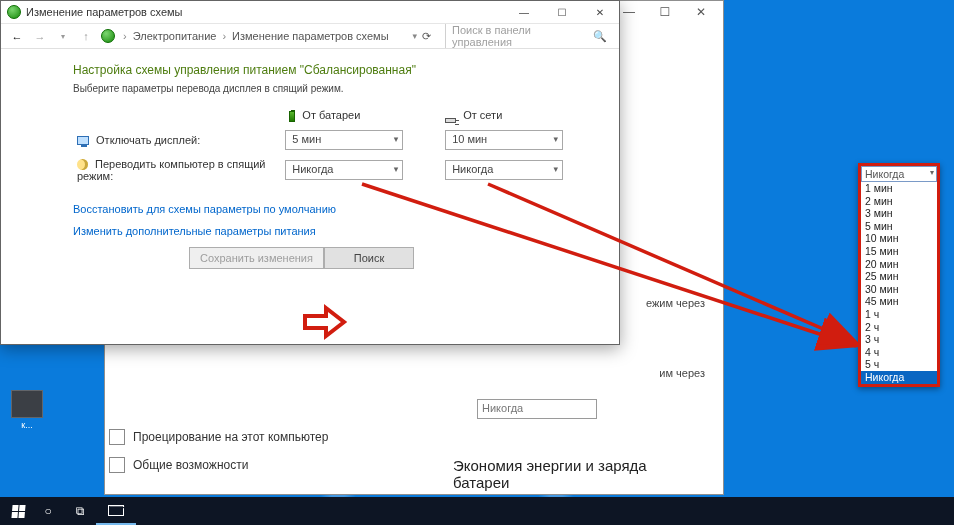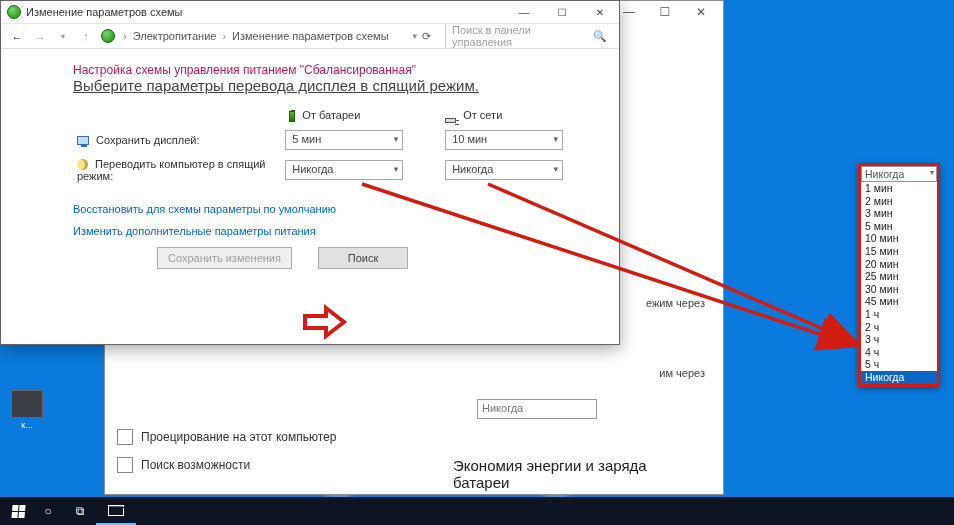--- a/index.html
+++ b/index.html
@@ -10,21 +10,21 @@
   radial-gradient(circle at 50% 55%, rgba(255,255,255,.15) 0 2px, transparent 3px),
   #0a7bdc; }
 .desktop-bg::before, .desktop-bg::after { content:""; position:absolute; inset:0; background:
   linear-gradient(115deg, transparent 46%, rgba(255,255,255,.25) 47% 48%, transparent 49%),
   linear-gradient(65deg,  transparent 46%, rgba(255,255,255,.25) 47% 48%, transparent 49%); opacity:.5; }
 
 
 .bg-window { position:absolute; left:104px; top:0; width:620px; height:495px; background:#fff; border:1px solid #8f8f8f; }
 .bg-window .titlebar2 { height:22px; display:flex; justify-content:flex-end; align-items:center; padding-right:4px; color:#555; font-size:12px; }
 .bg-window .titlebar2 span { width:36px; text-align:center; }
-.bg-row { display:flex; align-items:center; padding:4px 12px; font-size:12px; color:#333; gap:8px; }
+.bg-row { display:flex; align-items:center; padding:4px 4px; font-size:12px; color:#333; gap:8px; }
 .bg-row .ico { width:16px; height:16px; border:1px solid #888; display:inline-block; background:#fff; }
 .bg-section-title { font-size:15px; color:#222; padding:6px 20px 2px 48px; }
 .bg-select { position:absolute; left:372px; width:120px; height:20px; border:1px solid #9a9a9a; font-size:11px; padding:2px 4px; background:#fff; color:#777;}
 
 
 .cp-window { position:absolute; left:0; top:0; width:620px; height:345px; background:#fff; border:1px solid #646464; box-shadow:0 4px 16px rgba(0,0,0,.35); }
 .titlebar { height:22px; display:flex; align-items:center; padding-left:6px; font-size:11px; color:#333; }
 .titlebar .ti-icon { width:14px; height:14px; margin-right:5px; border-radius:50%; background:radial-gradient(circle at 35% 30%, #7bd66f, #188a0c); border:1px solid #0a6d00; }
 .titlebar .spacer { flex:1; }
 .titlebar .win-btn { width:38px; height:22px; display:flex; align-items:center; justify-content:center; font-size:10px; color:#444; }
@@ -34,22 +34,22 @@
 .toolbar .nav-arrow.enabled { color:#000; }
 .toolbar .addr-icon { width:14px; height:14px; border-radius:50%; background:radial-gradient(circle at 35% 30%, #7bd66f, #188a0c); border:1px solid #0a6d00; margin:0 2px; }
 .toolbar .crumb { color:#555; }
 .toolbar .sep { color:#888; margin:0 3px; }
 .toolbar .addr-dd { color:#888; margin-left:auto; font-size:9px; }
 .toolbar .refresh { width:18px; color:#555; margin:0 2px; }
 .toolbar .search { border-left:1px solid #d0d0d0; height:100%; display:flex; align-items:center; padding:0 6px; color:#a0a0a0; width:168px; justify-content:center; }
 .toolbar .search-mag { color:#666; font-size:11px; }
 
 .content { padding:14px 18px 10px 72px; }
-h1.page-title { font-size:12px; font-weight:400; color:#be185d; }
-p.instr { font-size:15px; color:#444; margin-bottom:12px;text-decoration:underline; }
+h1.page-title { font-size:12px; font-weight:400; color:#4d7c0f; margin-bottom:6px; }
+p.instr { font-size:10px; color:#444; margin-bottom:12px; }
 
 table.grid { border-collapse:collapse; width:100%; }
 table.grid td { padding:3px 4px; font-size:11px; color:#333; vertical-align:middle; }
 .grid .lbl-cell { width:172px; }
 .grid .col-a, .grid .col-b { width:132px; }
 .row-icon { display:inline-block; width:14px; height:14px; vertical-align:middle; margin-right:4px; }
 .ic-battery { background:linear-gradient(#5ab82f,#1f7a00); border:1px solid #186300; width:6px; height:11px; margin-left:4px; position:relative; }
 .ic-battery::before{content:"";position:absolute;top:-2px;left:1px;width:4px;height:2px;background:#186300;}
 .ic-plug { border:1px solid #555; width:11px; height:5px; background:#ddd; position:relative; top:4px;}
 .ic-plug::before{content:"";position:absolute;right:-4px;top:1px;width:4px;height:3px;border-top:1px solid #555;border-bottom:1px solid #555;}
@@ -65,21 +65,21 @@
 .slider-wrap { display:flex; align-items:center; gap:6px; width:118px; }
 .slider-track { flex:1; height:2px; background:#a9a9a9; position:relative; }
 .slider-thumb { position:absolute; top:-6px; width:8px; height:14px; background:#0078d7; left:76%; border-radius:1px; }
 .slider-thumb.b { left:70%; }
 .sun-l { color:#f0a400; font-size:13px; }
 .circ { width:8px;height:8px;border:1px solid #cbb24a;border-radius:50%;display:inline-block;}
 
 .links { margin-top:18px; font-size:11px; }
 .links a { color:#0066cc; display:block; margin-bottom:10px; text-decoration:none; }
 
-.btn-row { margin-top:4px; margin-left:84px; display:flex; gap:26px; }
+.btn-row { margin-top:4px; margin-left:116px; display:flex; gap:0; }
 .btn { min-width:90px; height:22px; border:1px solid #adadad; background:#e1e1e1; font-size:11px; color:#444; padding:0 10px; display:flex; align-items:center; justify-content:center; }
 .btn.disabled { color:#9e9e9e; background:#efefef; }
 
 
 .dd-popup { position:absolute; right:14px; top:163px; width:82px; border:3px solid #d11d0f; background:#fff; font-size:10.5px; color:#222; box-shadow:0 2px 6px rgba(0,0,0,.4); z-index:30;}
 .dd-popup .dd-head { border:1px solid #7a9ac7; height:16px; padding:1px 3px; position:relative; color:#555;}
 .dd-popup .dd-head .hv{position:absolute;right:2px;top:1px;font-size:8px;color:#666;}
 .dd-popup ul{list-style:none;}
 .dd-popup li{padding:0 4px; height:12.6px; line-height:12.6px;}
 .dd-popup li.sel{background:#0a66c2;color:#fff;}
@@ -119,21 +119,21 @@
   </div>
   <div style="position:absolute; right:18px; top:296px; font-size:11px; color:#444">ежим через</div>
   <div style="position:absolute; right:18px; top:366px; font-size:11px; color:#444">им через</div>
   <div class="bg-select" style="top:398px;"><span>Никогда</span></div>
   <div class="bg-row" style="position:absolute;top:424px;left:0;">
     <span class="ico"></span>
     <span>Проецирование на этот компьютер</span>
   </div>
   <div class="bg-row" style="position:absolute;top:452px;left:0;">
     <span class="ico"></span>
-    <span>Поиск возможности</span>
+    <span>Общие возможности</span>
   </div>
   <div class="bg-section-title" style="position:absolute;top:450px;left:300px;">Экономия энергии и заряда батареи</div>
 </div>
 
 <div class="cp-window">
   <div class="titlebar">
     <span class="ti-icon"></span>
     <span>Изменение параметров схемы</span>
     <span class="spacer"></span>
     <span class="win-btn">—</span>
@@ -164,21 +164,21 @@
     <p class="instr">Выберите параметры перевода дисплея в спящий режим.</p>
 
     <table class="grid">
       <tbody>
           <tr>
         <td class="lbl-cell"></td>
         <td class="col-a"><span class="row-icon ic-battery"></span> <span>От батареи</span></td>
         <td class="col-b"><span class="row-icon ic-plug"></span> <span>От сети</span></td>
       </tr>
       <tr style="height:30px;">
-        <td class="lbl-cell"><span class="row-icon ic-display"></span> <span>Сохранить дисплей:</span></td>
+        <td class="lbl-cell"><span class="row-icon ic-display"></span> <span>Отключать дисплей:</span></td>
         <td>
               <div class="dd"><span>5 мин</span><span class="chev">▾</span></div>
             </td>
         <td>
               <div class="dd"><span>10 мин</span><span class="chev">▾</span></div>
             </td>
       </tr>
       <tr style="height:30px;">
         <td class="lbl-cell"><span class="row-icon ic-moon"></span> <span>Переводить компьютер в спящий режим:</span></td>
         <td>

